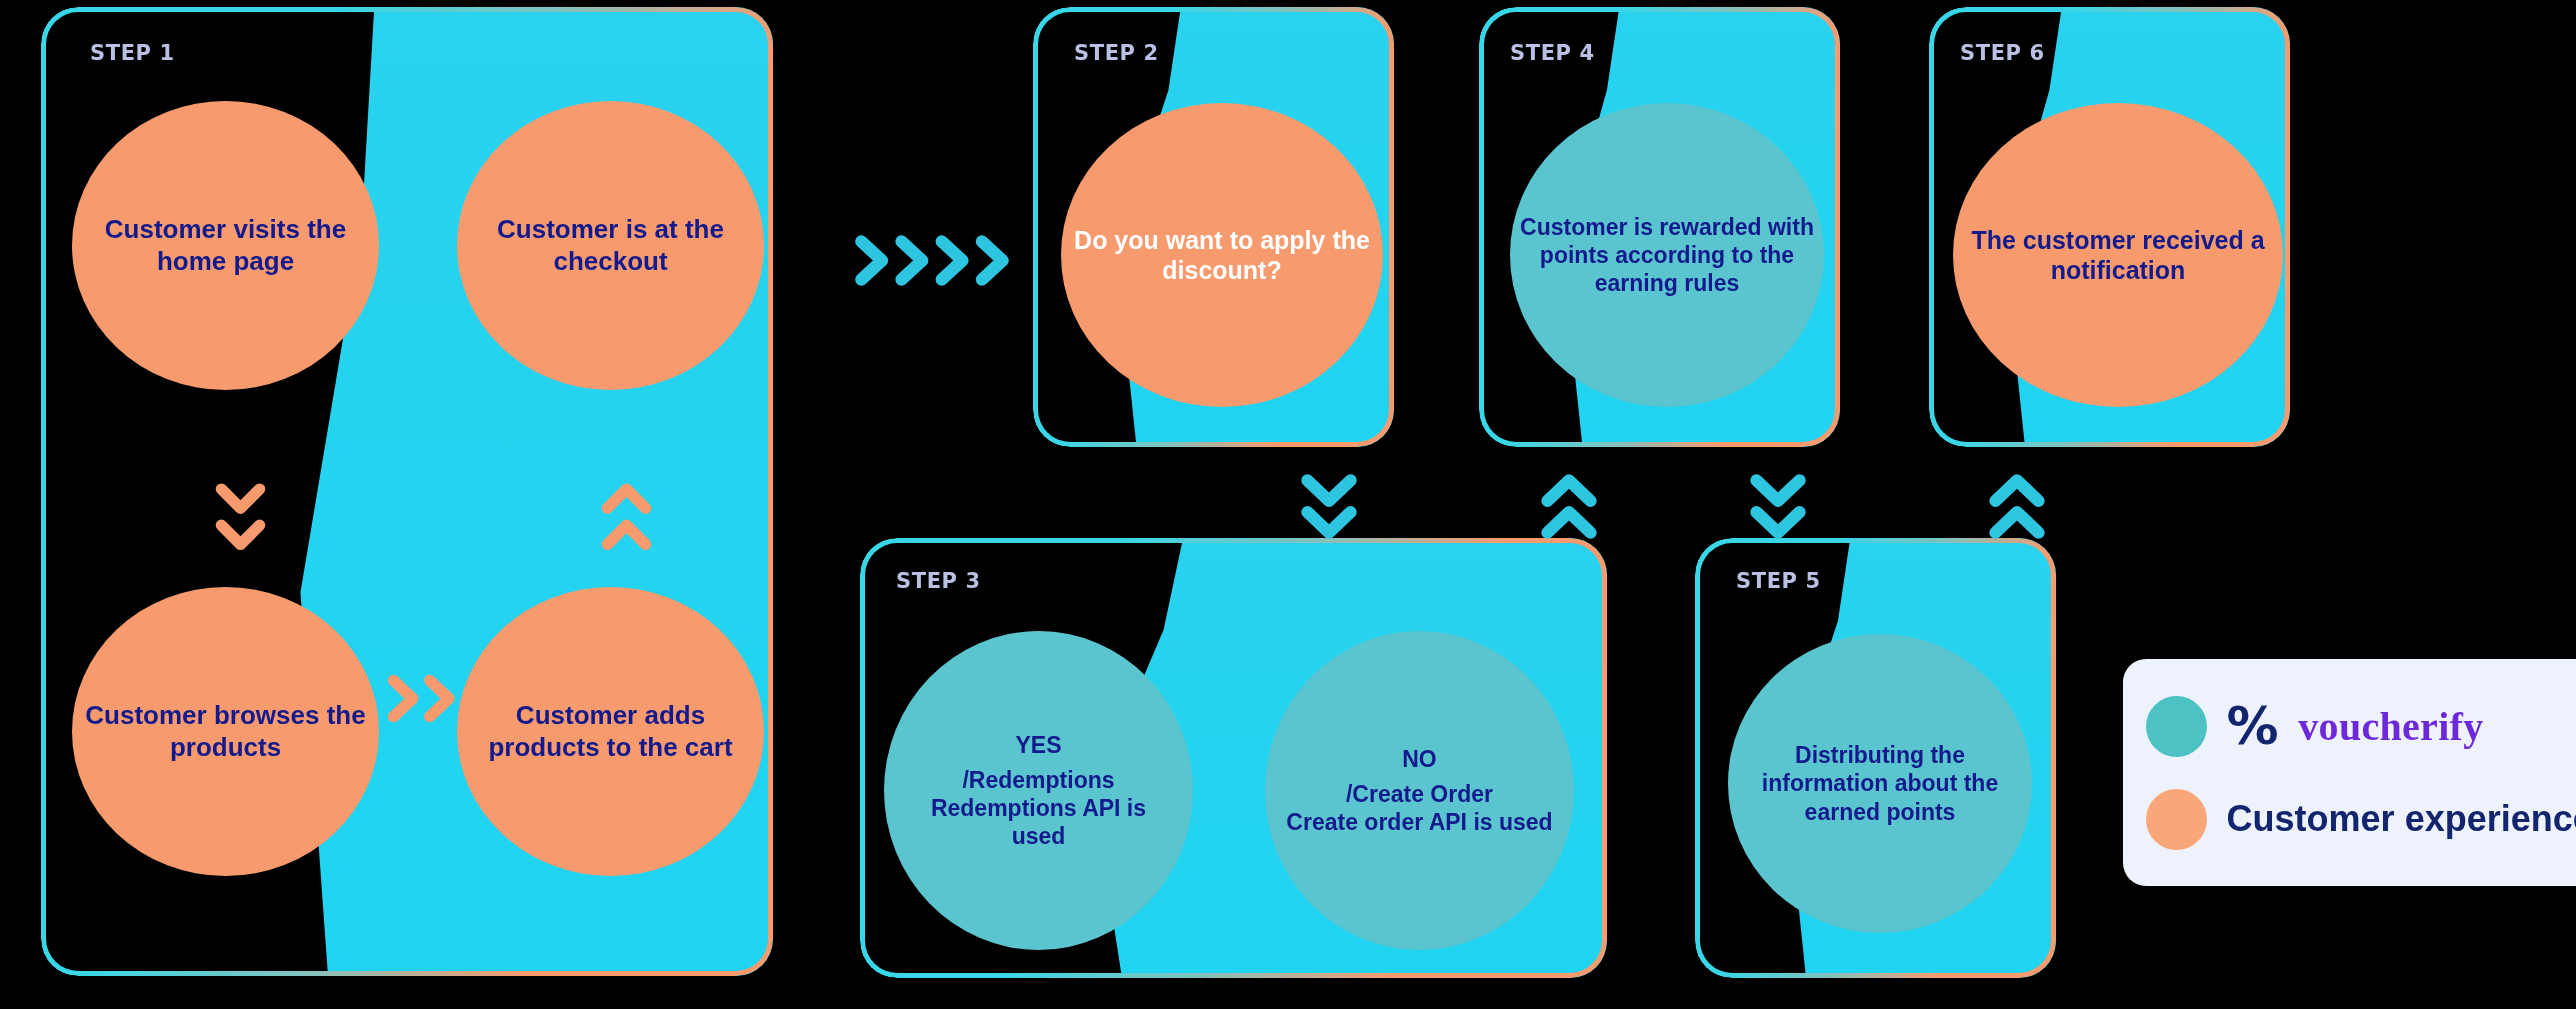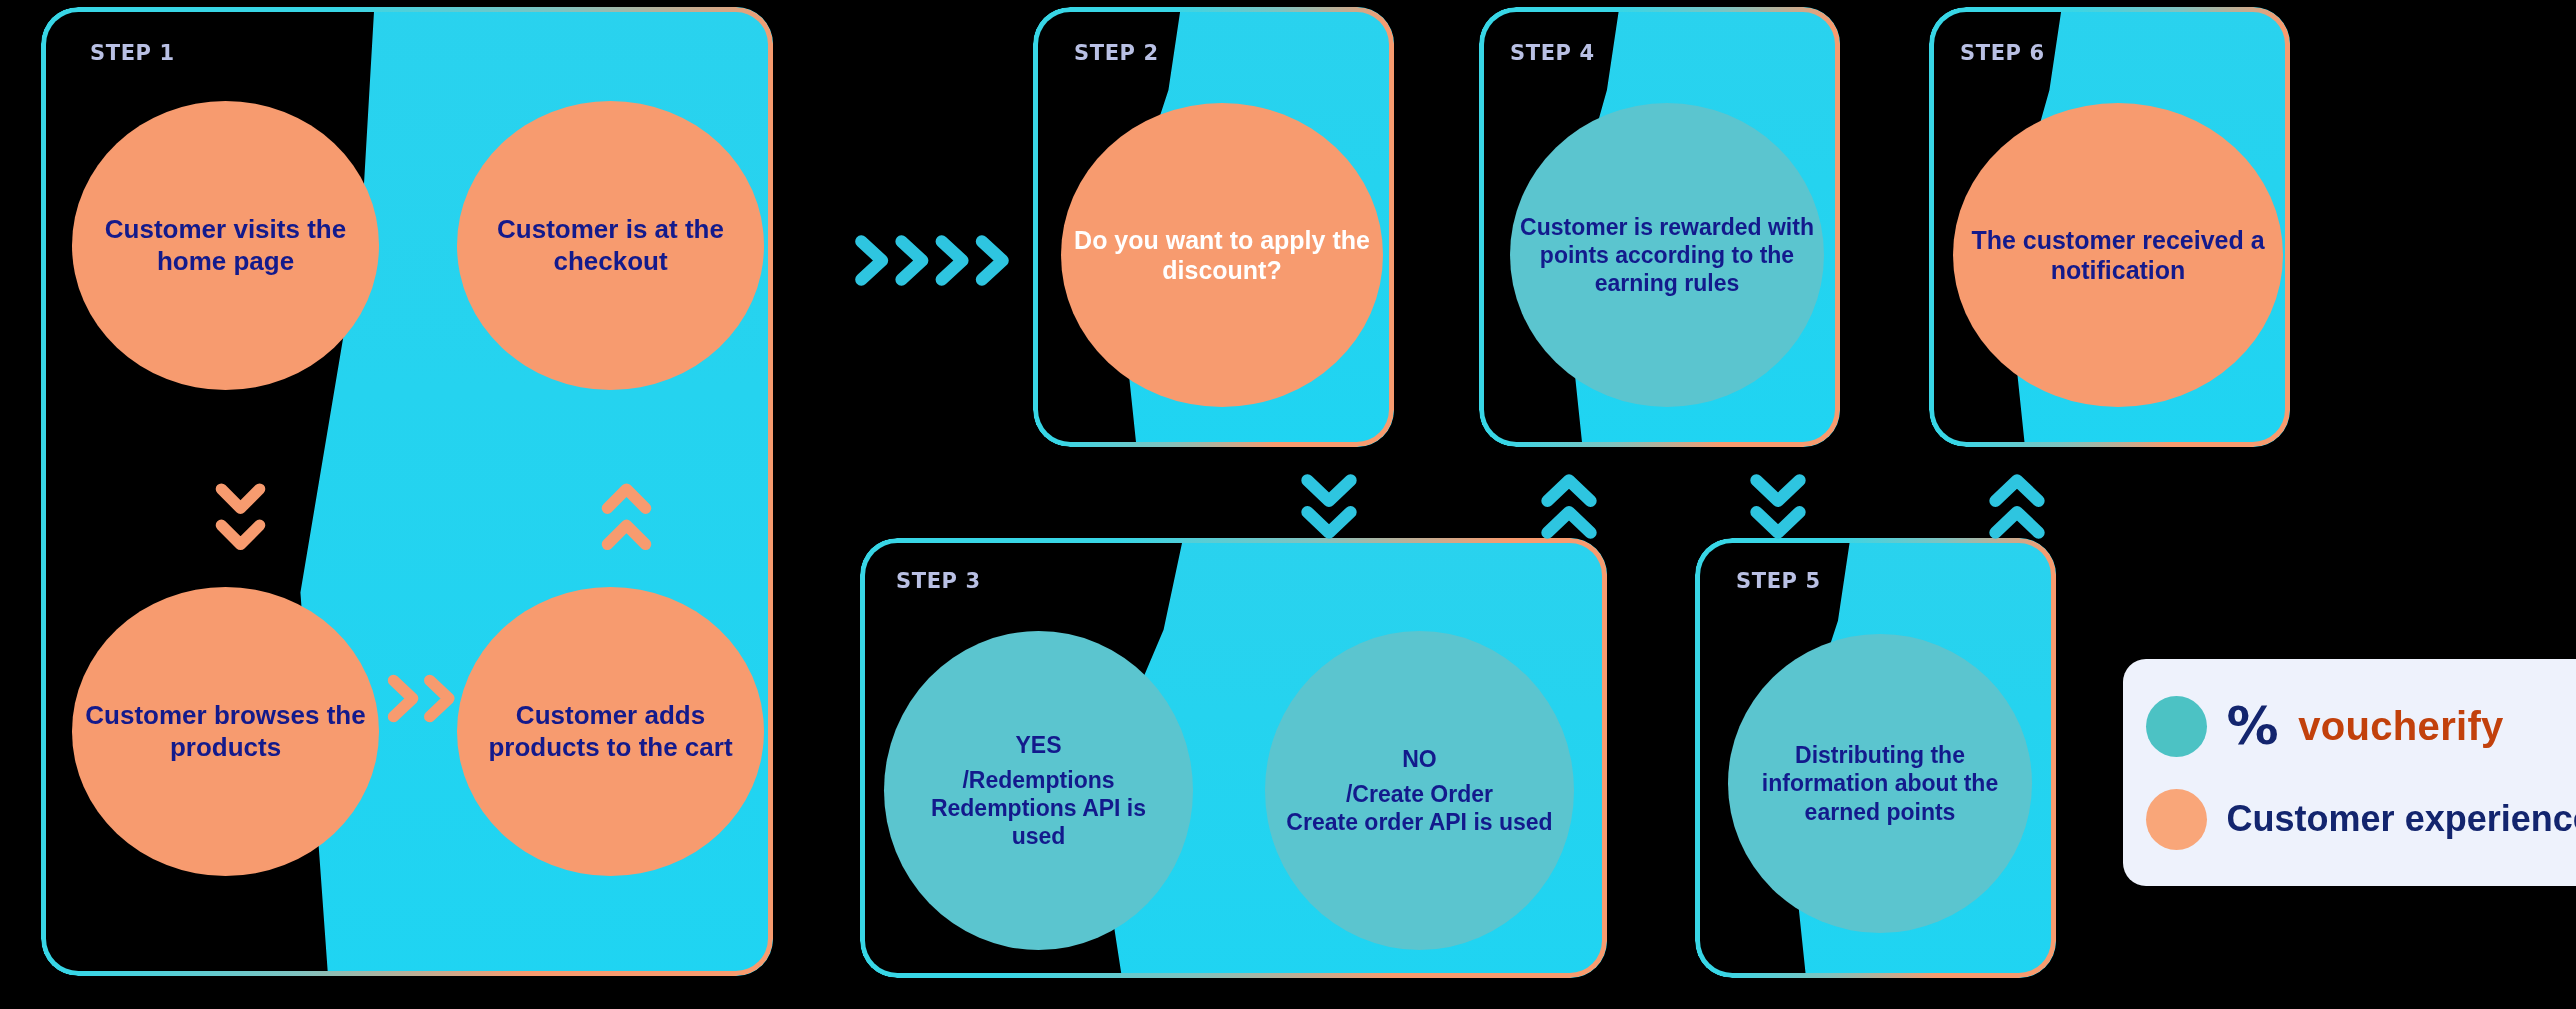--- a/index.html
+++ b/index.html
@@ -79,21 +79,21 @@
     justify-content: center;
   }
   .legend-row { display: flex; align-items: center; }
   .swatch { border-radius: 50%; flex: 0 0 auto; }
   .legend-text {
     color: #13256e;
     font-weight: 700;
     white-space: nowrap;
   }
   .vf-logo { display: flex; align-items: center; }
-  .vf-word { color: #c2410c; font-weight: 700; letter-spacing: 0.3px; }
+  .vf-word { color: #6d28d9; font-weight: 700; letter-spacing: 0.3px; font-family: Liberation Serif, serif; }
 </style>
 </head>
 <body>
 
 <div class="stage">
 
   <div class="card" style="left:41px; top:7.2px; width:732px; height:969px;">
     <div class="blob" style="clip-path: polygon(46% -2%, 102% -2%, 102% 102%, 40% 102%, 36% 60%, 44% 24%);"></div>
     <div class="ring"></div>
   </div>

